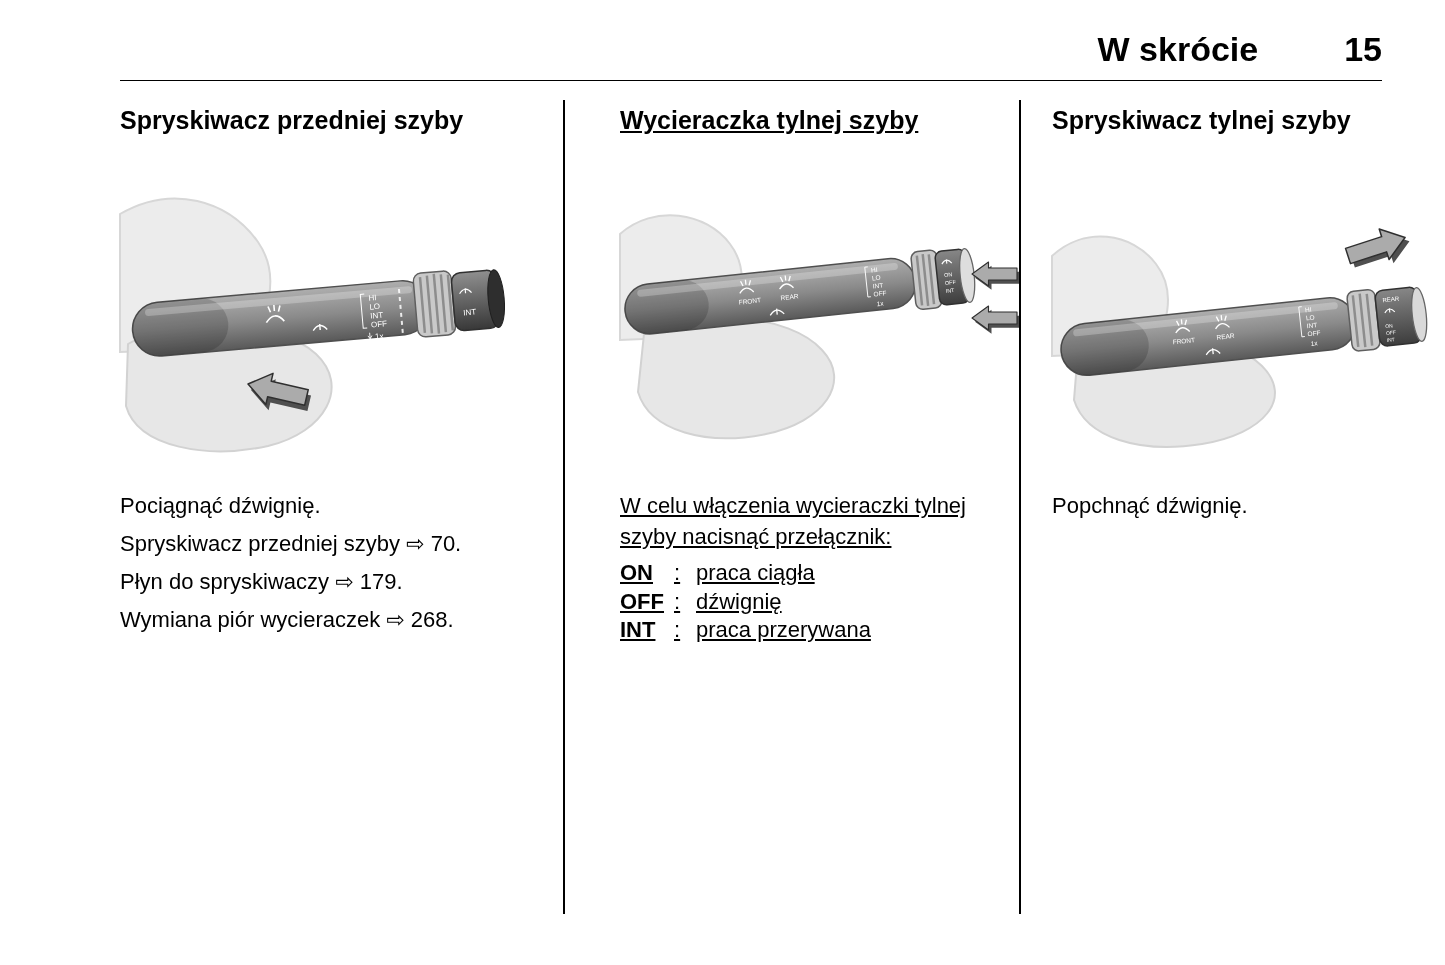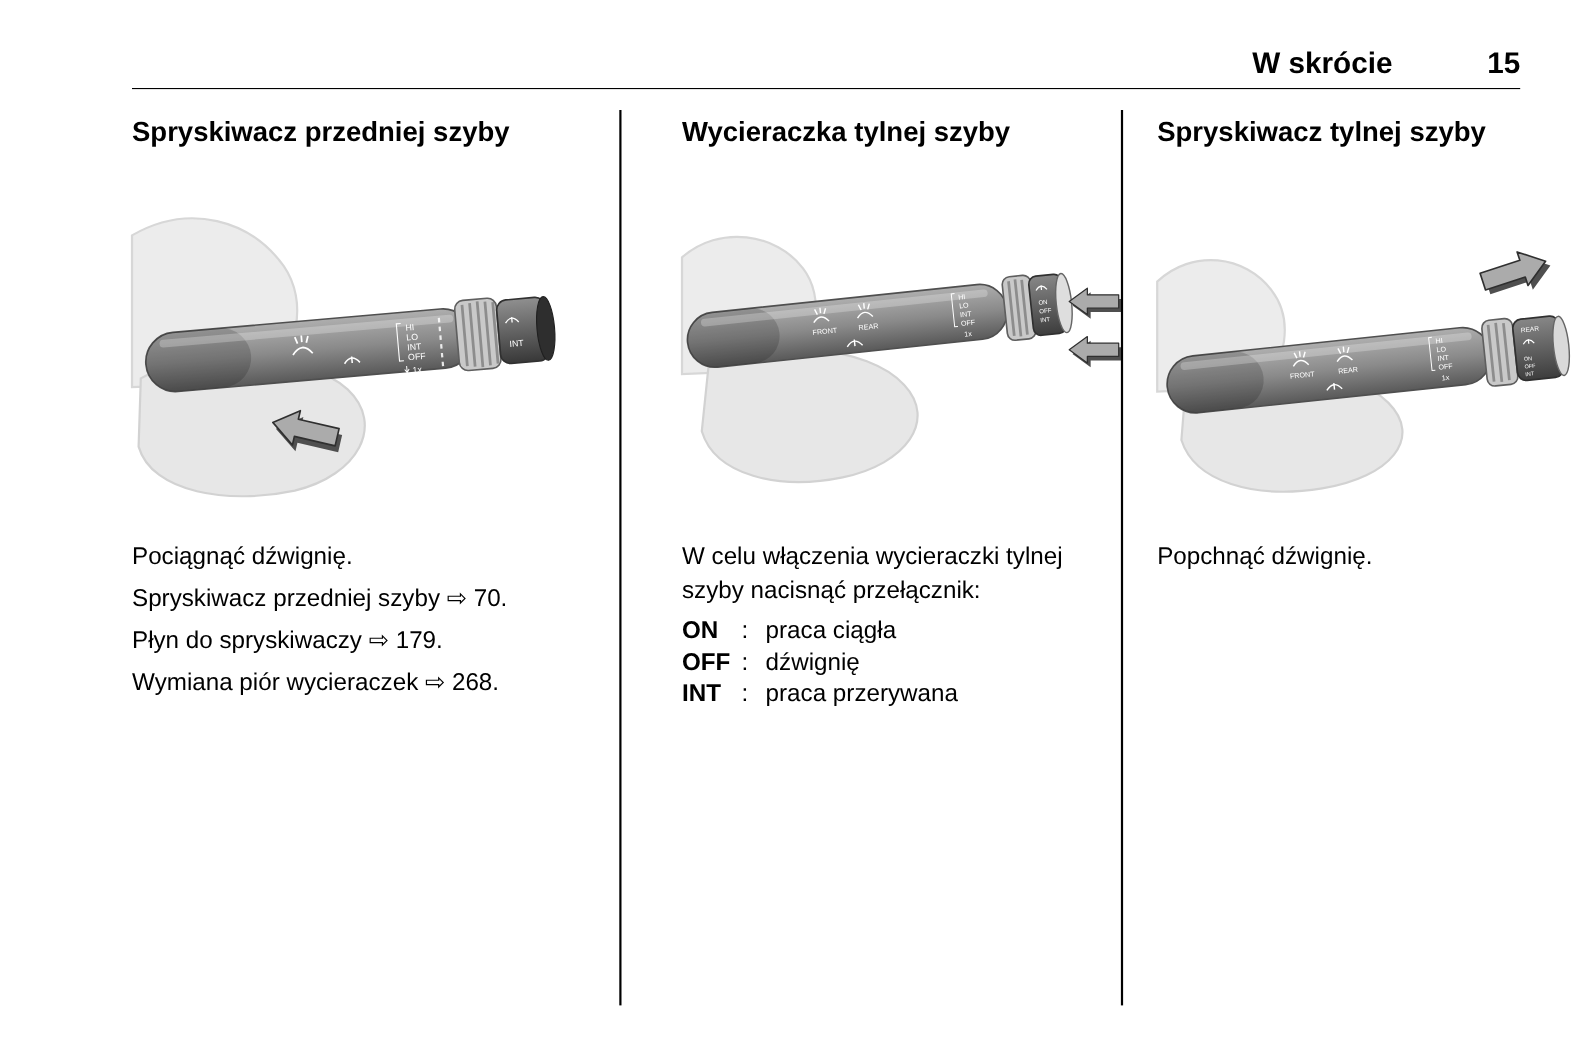--- a/index.html
+++ b/index.html
@@ -5,35 +5,35 @@
   * { box-sizing: border-box; margin: 0; padding: 0; }
   html, body { width: 1445px; height: 965px; }
   body {
     background: #fff;
     color: #000;
     font-family: "Liberation Sans", "DejaVu Sans", sans-serif;
     position: relative;
     overflow: hidden;
   }
   .header {
-    position: absolute; top: 42px; left: 120px; width: 1262px;
+    position: absolute; top: 30px; left: 120px; width: 1262px;
     display: flex; justify-content: flex-end; align-items: baseline; gap: 86px;
-    font-size: 27px; font-weight: bold;
+    font-size: 34px; font-weight: bold;
   }
   .rule {
     position: absolute; top: 80px; left: 120px; width: 1262px;
     border-top: 1.5px solid #000;
   }
   .main {
     position: absolute; top: 96px; left: 120px; width: 1262px;
     display: flex;
     gap: 31px;
   }
   .col1 { width: 412px; padding-right: 20px; }
-  .col2 { width: 392px; padding-left: 24px; padding-right: 22px; }
+  .col2 { width: 392px; padding-left: 24px; padding-right: 22px; text-decoration: underline; }
   .col3 { width: 412px; }
   .divider { width: 2px; background: #000; height: 814px; margin-top: 4px; flex: 0 0 auto; }
   h2 { font-size: 25px; font-weight: bold; line-height: 32px; margin-top: 8px; }
   figure { margin-top: 20px; width: 392px; height: 305px; }
   svg { overflow: visible; display: block; }
   .text { margin-top: 29px; font-size: 22px; line-height: 31px; }
   .text p { margin: 0 0 7px 0; }
   .intro { margin-bottom: 9px; }
   .sw { display: flex; font-size: 22px; line-height: 28.5px; }
   .sw b { width: 54px; font-weight: bold; flex: 0 0 auto; }

